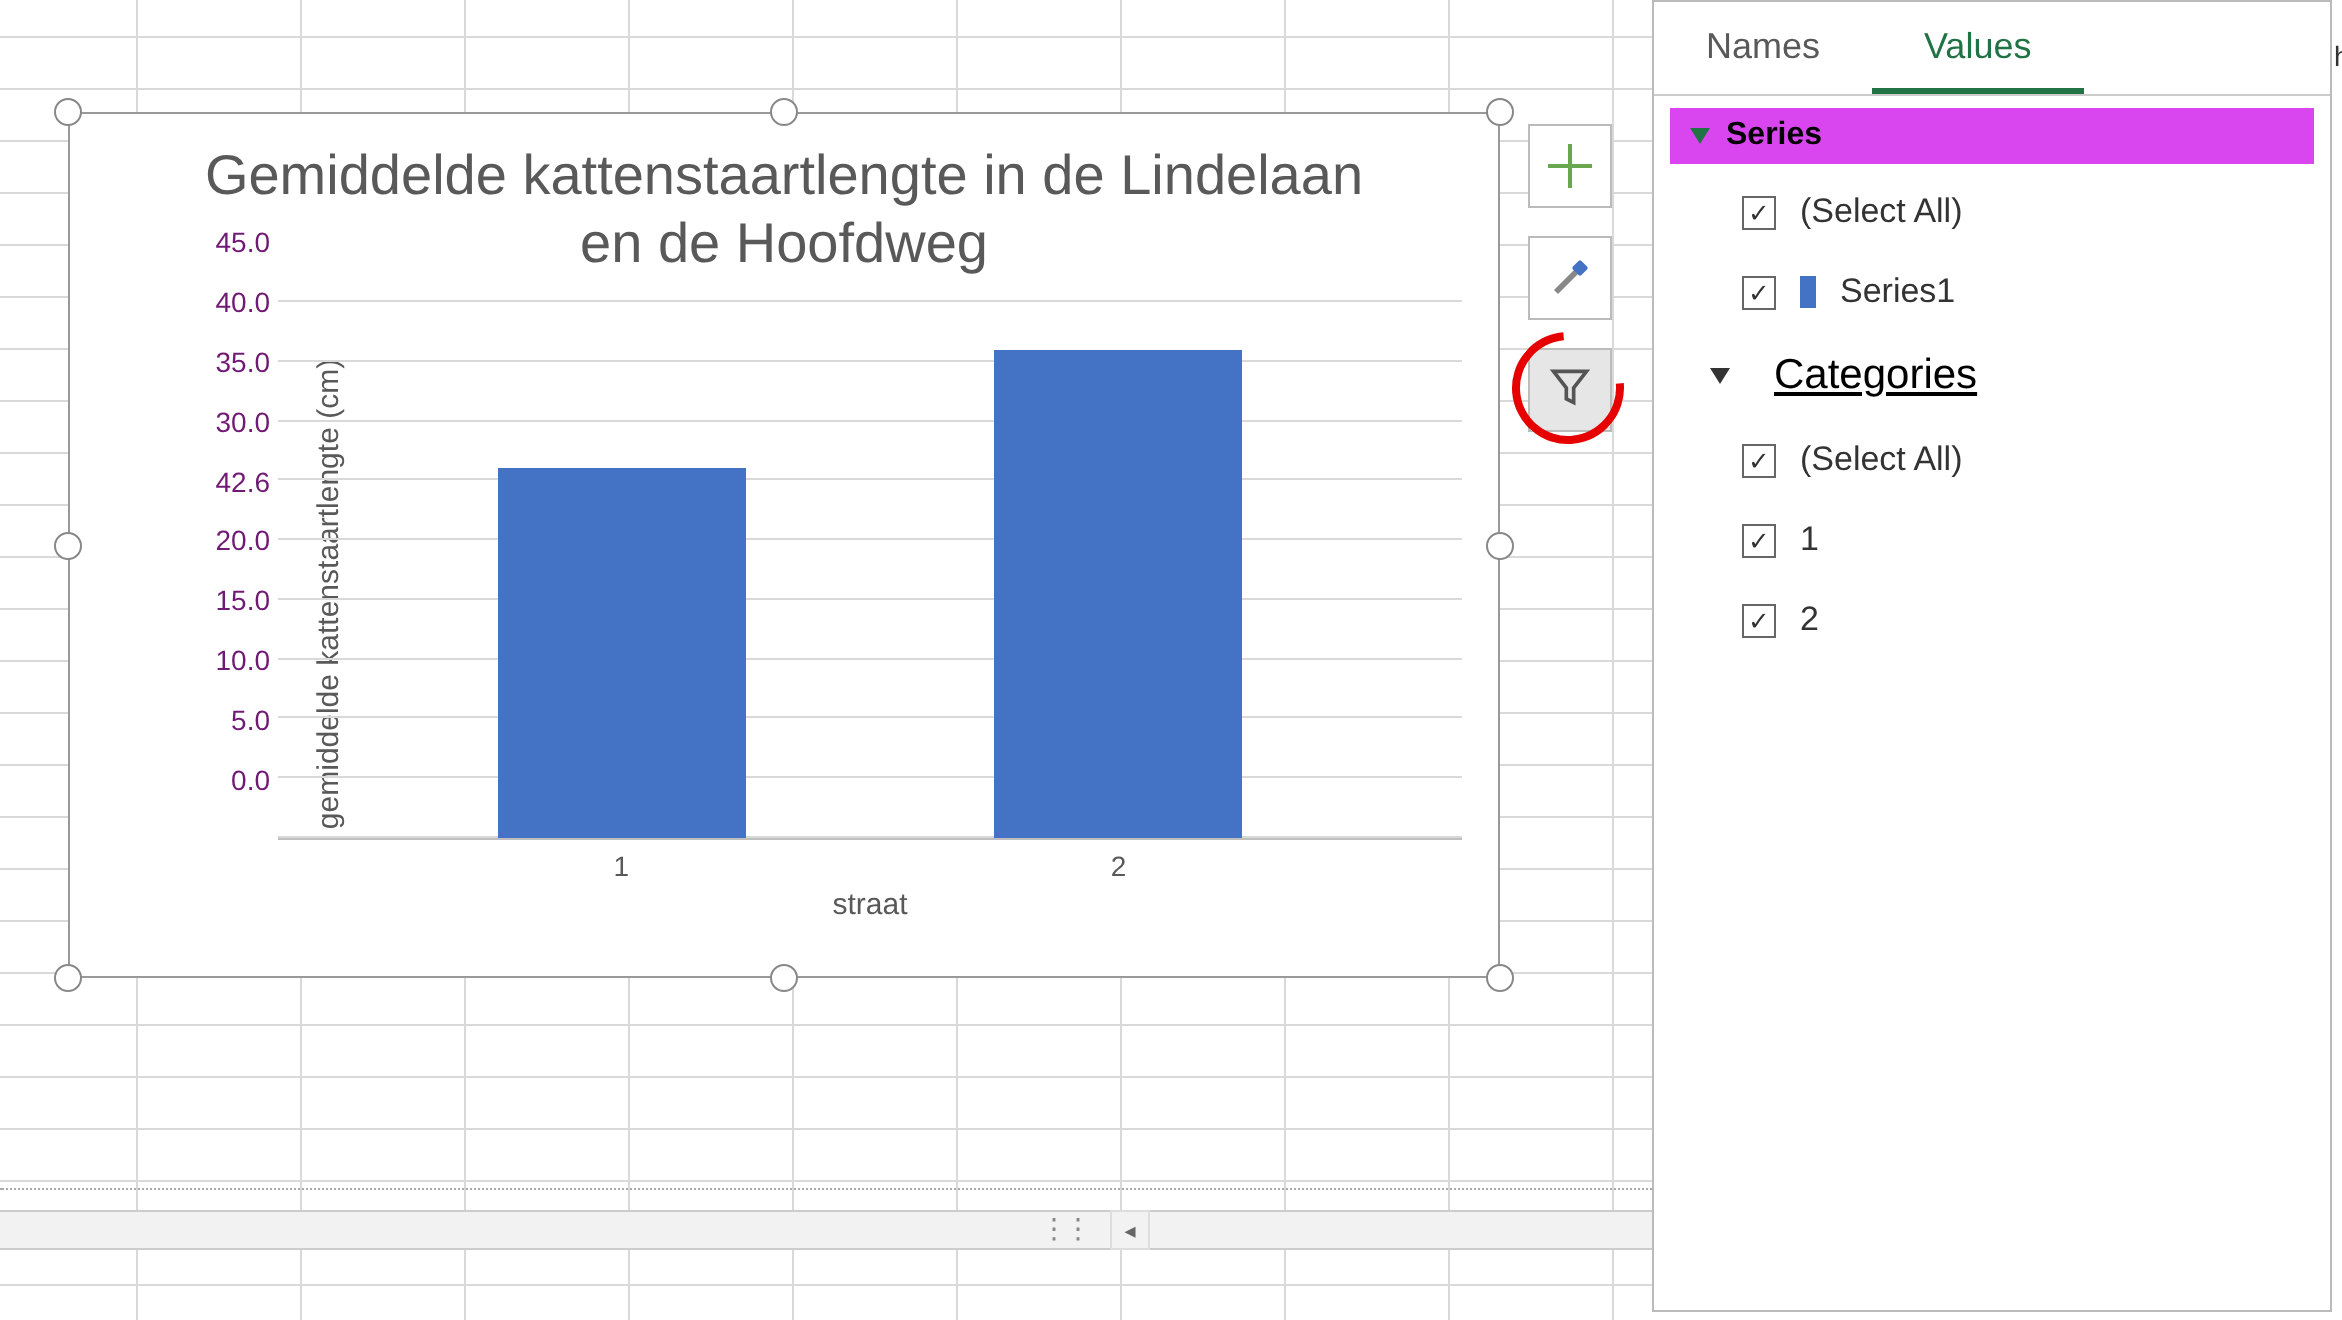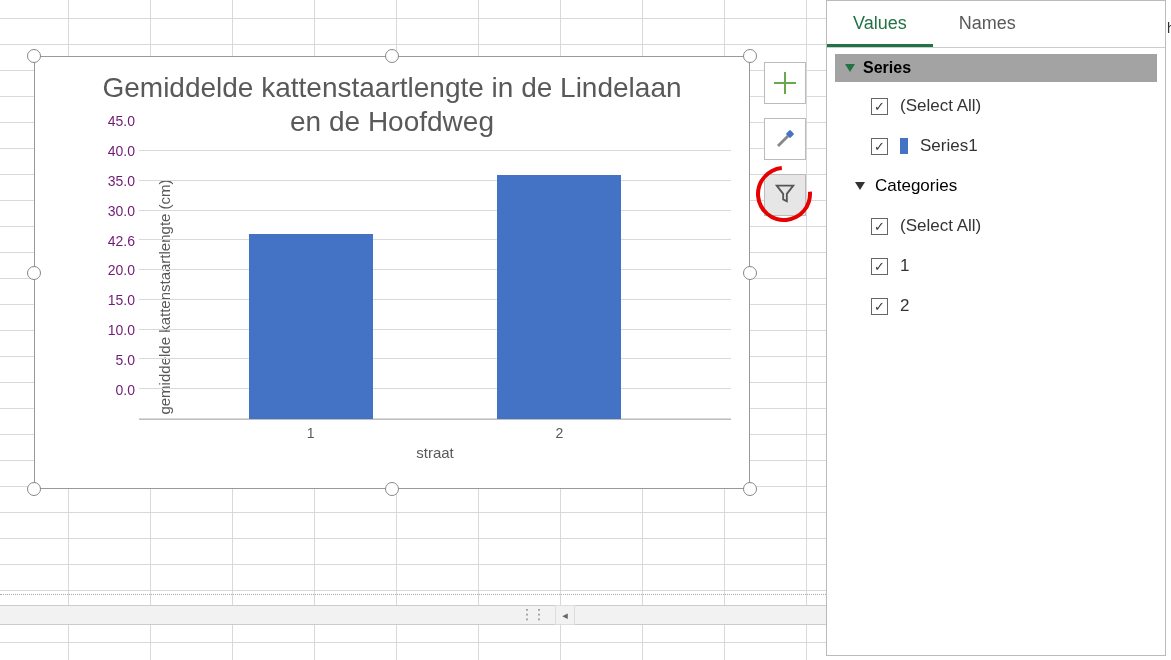--- a/index.html
+++ b/index.html
@@ -222,21 +222,21 @@
   .tab.active {
     color: #217346;
     border-bottom: 3px solid #217346;
     font-weight: 400;
   }
   .group-header {
     display: flex;
     align-items: center;
     gap: 8px;
     padding: 5px 10px;
-    background: #a3a3a3;
+    background: #d946ef;
     font-weight: bold;
     font-size: 16px;
     margin: 6px 8px 0 8px;
   }
   .tri {
     width: 0; height: 0;
     border-left: 5px solid transparent;
     border-right: 5px solid transparent;
     border-top: 8px solid #217346;
   }
@@ -254,23 +254,24 @@
   }
   .cbox {
     width: 17px; height: 17px;
     border: 1px solid #666;
     display: flex; align-items: center; justify-content: center;
     font-size: 13px; line-height: 1;
   }
   .cbox.checked::after { content: "✓"; color: #333; }
   .swatch { width: 8px; height: 16px; background: #4472c4; }
   .cat-row {
-    display: flex; align-items: center; gap: 10px;
+    display: flex; align-items: center; gap: 22px;
     padding: 10px 0 6px 28px;
-    font-size: 17px;
+    font-size: 21px;
+    text-decoration: underline;
   }
   .panel-footer {
     position: absolute;
     left: 0; right: 0; bottom: 0;
     border-top: 1px dotted #bbb;
     padding: 8px 12px;
     display: flex;
     align-items: center;
     justify-content: space-between;
   }
@@ -374,22 +375,22 @@
             <path d="M3 4 H21 L14 13 V21 L10 19 V13 Z" fill="none" stroke="#555" stroke-width="2"></path>
           </svg>
       </span>
     </div>
     <div class="funnel-ann"></div>
   </div>
 </div>
 
 <div class="filter-panel">
   <div class="tabs">
+    <div class="tab">Names</div>
     <div class="tab active">Values</div>
-    <div class="tab">Names</div>
   </div>
 
   <div class="group-header">
     <div class="tri"></div>
     <span>Series</span>
   </div>
   <div class="filter-list">
     <div class="filter-item">
       <div class="cbox checked"></div>
       <span>(Select All)</span>

